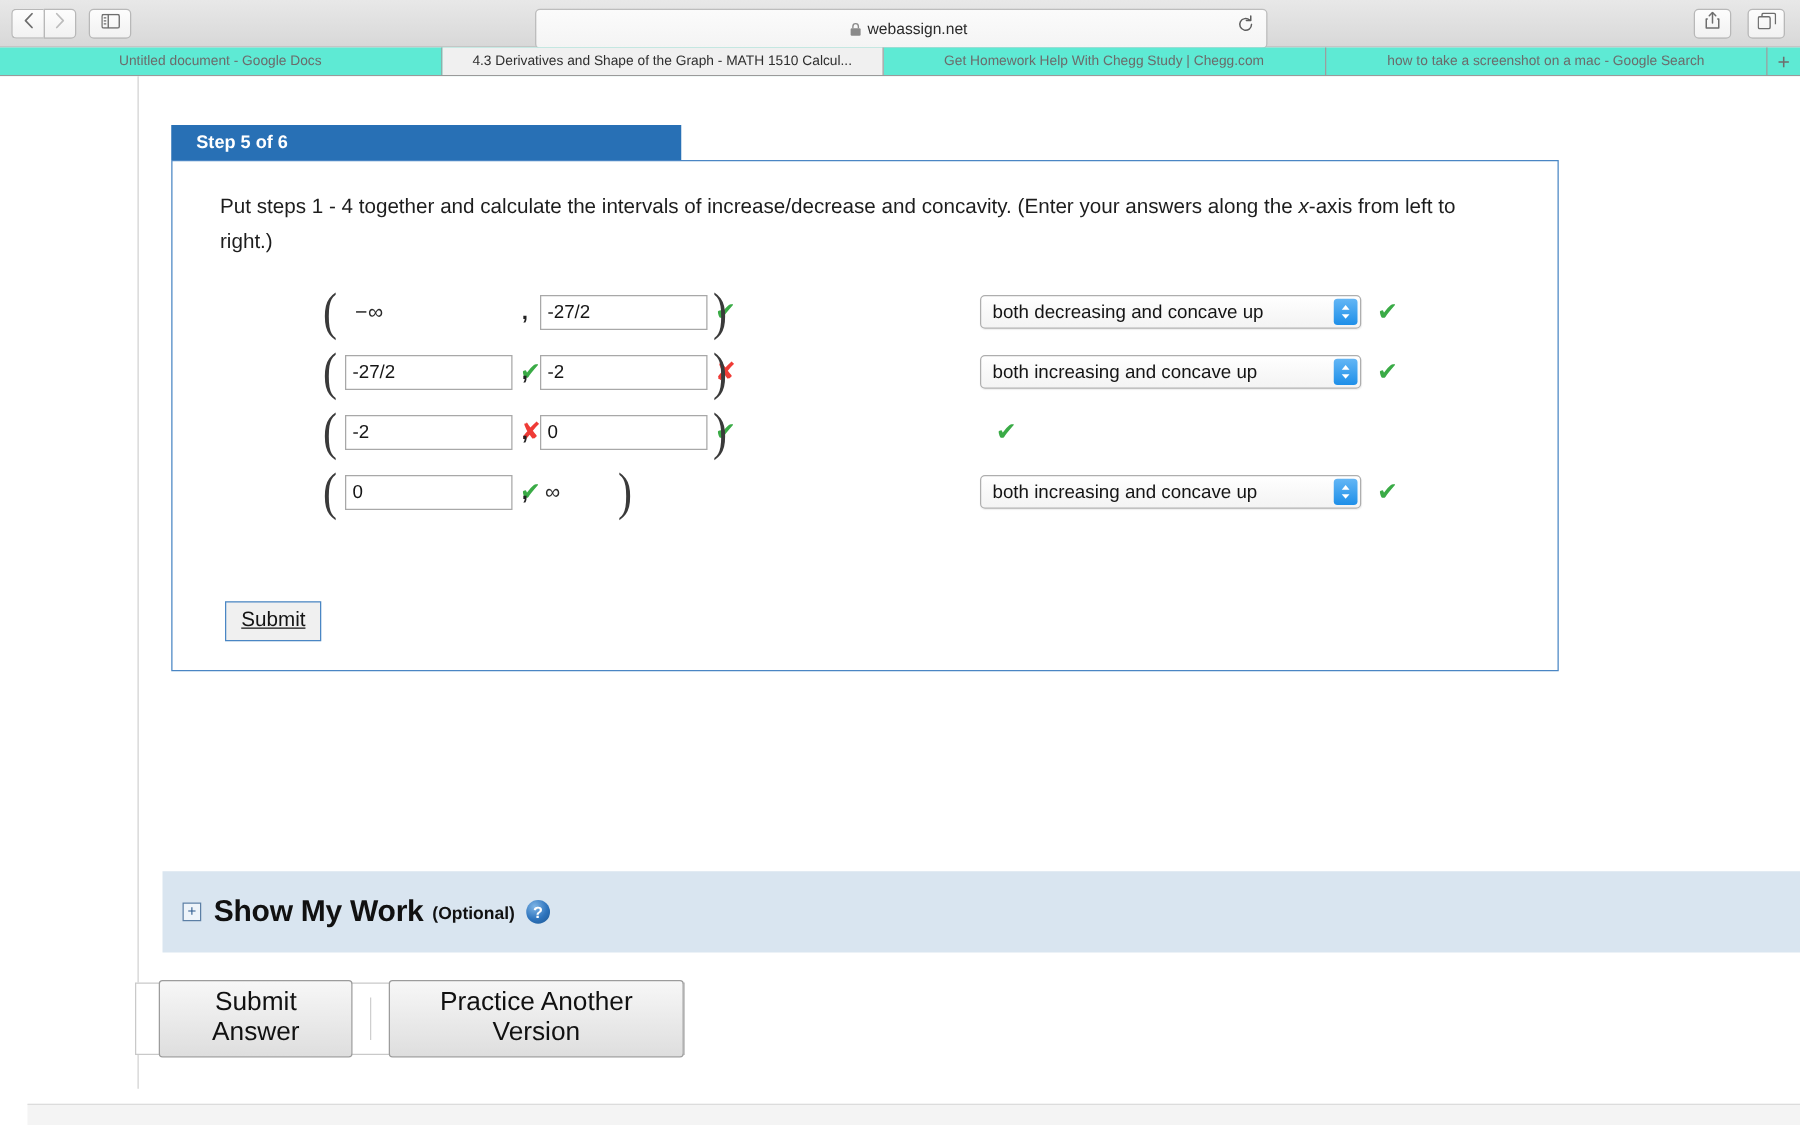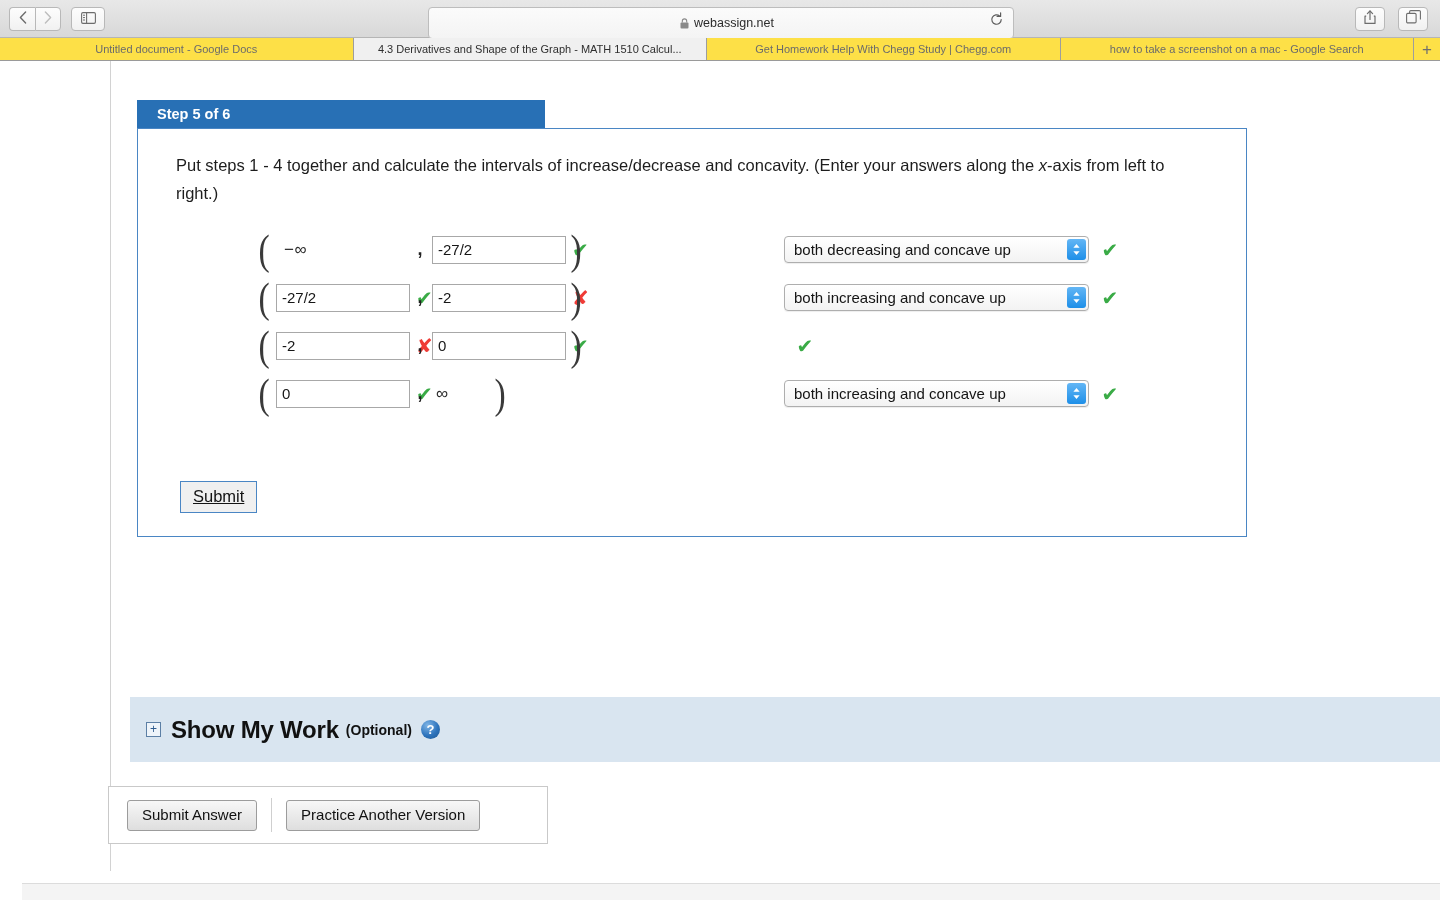--- a/index.html
+++ b/index.html
@@ -35,21 +35,21 @@
     border: 1px solid #bdbdbd; border-radius: 4px;
     display: flex; align-items: center; justify-content: center;
     font-size: 12.5px; color: #2b2b2b; padding-left: 12px;
   }
   #url-bar .lock { margin-right: 5px; display:inline-flex; }
   #reload-icon { position: absolute; right: 9px; top: 4px; }
 
   
   #tab-bar {
     position: absolute; left: 0; top: 38px; width: 1440px; height: 23px;
-    background: #fde047;
+    background: #5eead4;
     display: flex; align-items: stretch;
     border-bottom: 1px solid #9a9a9a;
   }
   .tab {
     flex: 1 1 0; min-width: 0;
     display: flex; align-items: center; justify-content: center;
     font-size: 11px; color: #6b6b6b;
     border-right: 1px solid #9d9d9d;
     padding: 0 8px;
     white-space: nowrap; overflow: hidden; text-overflow: ellipsis;
@@ -181,21 +181,21 @@
 
   
   #bottom-panel {
     position: absolute; left: 108px; top: 725px; width: 440px; height: 58px;
     border: 1px solid #c9c9c9; background: #ffffff;
     display: flex; align-items: center; padding-left: 18px;
   }
   .gray-btn {
     background: linear-gradient(to bottom,#f7f7f7,#dedede);
     border: 1px solid #9c9c9c; border-radius: 3px;
-    font-size: 15px; color: #111;
+    font-size: 21px; color: #111;
     padding: 5px 14px 7px;
     font-family: "Liberation Sans", sans-serif;
     cursor: pointer;
   }
   #btn-divider { width: 1px; height: 34px; background: #cfcfcf; margin: 0 14px; }
 
   #footer-strip {
     position: absolute; left: 22px; top: 822px; width: 1418px; height: 17px;
     background: #f4f4f4; border-top: 1px solid #dcdcdc;
   }

